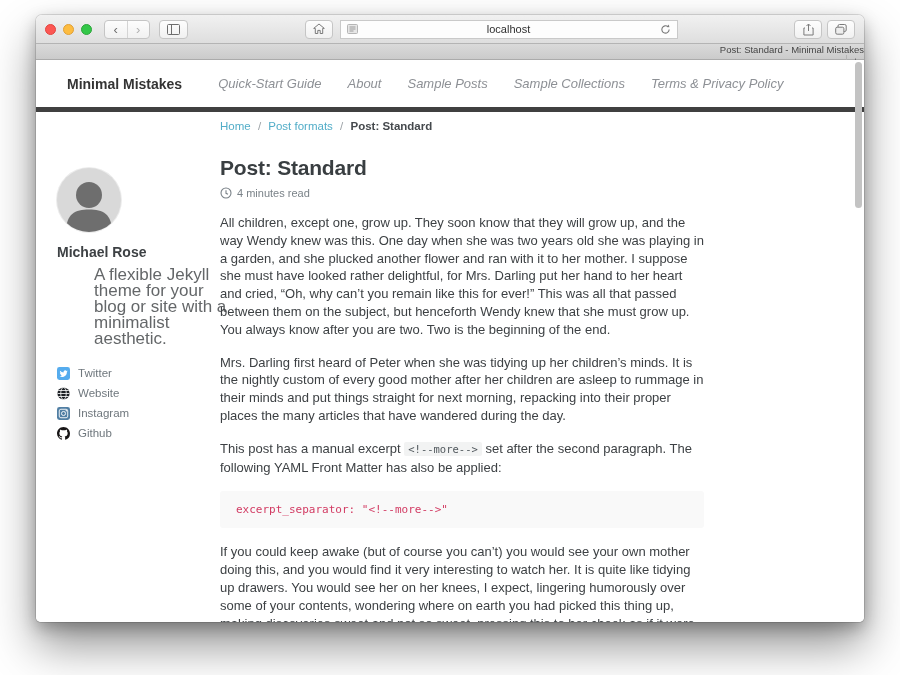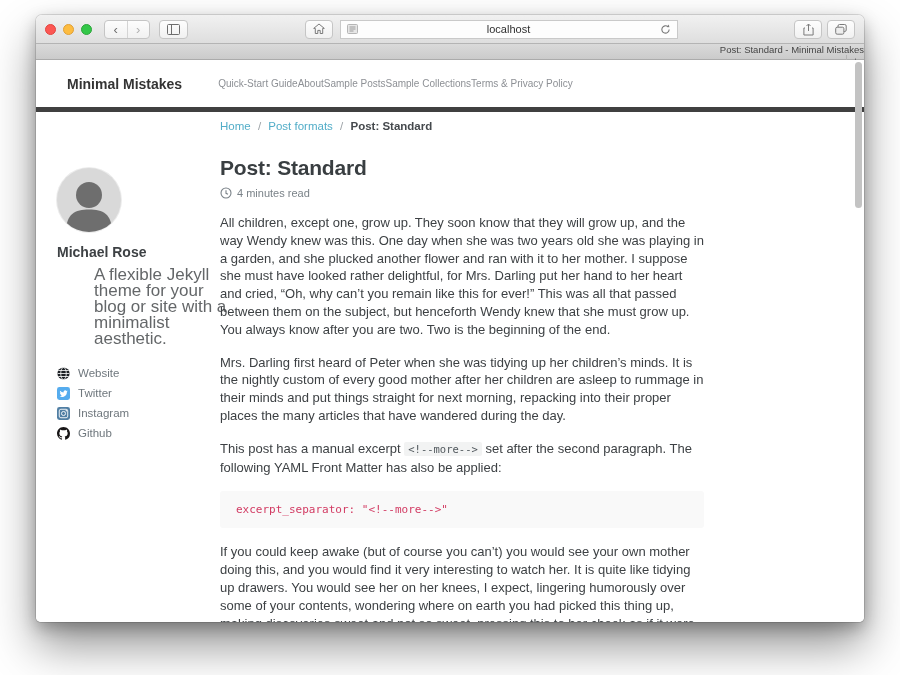--- a/index.html
+++ b/index.html
@@ -40,21 +40,21 @@
   .newtab{width:17px;border-left:1px solid #b3b3b3;display:flex;align-items:center;justify-content:center;
     color:#5c5c5c;font-size:11px;}
 
   
   .page{position:relative;height:562px;background:#fff;overflow:hidden;}
   .scrollthumb{position:absolute;top:2px;right:2px;width:7px;height:146px;border-radius:4px;background:#c3c3c3;z-index:9;}
 
   .masthead{position:absolute;top:0;left:0;right:0;height:47px;border-bottom:5px solid #404040;
     display:flex;align-items:center;padding-left:31px;background:#fff;}
   .brand{font-size:14px;font-weight:bold;color:#343434;margin-right:36px;}
-  .mainnav{display:flex;font-size:10px;color:#8d9095;}
+  .mainnav{display:flex;gap:26px;font-size:13px;color:#8d9095;font-style:italic;}
   .mainnav span{cursor:pointer;}
 
   .breadcrumb{position:absolute;left:184px;top:60px;font-size:11.5px;color:#a9adb1;}
   .breadcrumb .crumb-link{color:#52adc8;}
   .breadcrumb .crumb-sep{margin:0 4px;color:#9aa0a5;}
   .breadcrumb .crumb-current{color:#45494d;font-weight:bold;}
 
   
   .side{position:absolute;left:21px;top:108px;width:152px;}
   .avatar{width:64px;height:64px;border-radius:50%;background:#d9d9d9;overflow:hidden;box-shadow:0 0 0 1px #ececec;}
@@ -177,37 +177,37 @@
           <path d="M9 64 C9 46 18 41.5 32 41.5 C46 41.5 55 46 55 64 Z" fill="#6e6e6e"></path>
         </svg>
       </div>
       <div class="author">Michael Rose</div>
       <div class="bio">A flexible Jekyll theme for your blog or site with a minimalist aesthetic.</div>
 
       <div class="slinks">
         <div class="slink">
           <span class="sicon">
             <svg width="13" height="13" viewBox="0 0 16 16">
+              <rect x="0" y="0" width="16" height="16" rx="3" fill="#55acee"></rect>
+              <path d="M13.2 5.1c-.37.17-.77.28-1.19.33.43-.26.76-.66.91-1.14-.4.24-.84.41-1.31.5a2.06 2.06 0 0 0-3.51 1.88 5.85 5.85 0 0 1-4.25-2.15 2.06 2.06 0 0 0 .64 2.75c-.34-.01-.66-.1-.93-.26v.03c0 1 .71 1.83 1.65 2.02-.3.08-.61.1-.93.04.26.82 1.02 1.41 1.92 1.43A4.14 4.14 0 0 1 3.15 11.4 5.83 5.83 0 0 0 6.31 12.3c3.79 0 5.86-3.14 5.86-5.86v-.27c.4-.29.75-.65 1.03-1.07z" fill="#fff"></path>
+            </svg>
+          </span>
+          <span>Twitter</span>
+        </div>
+        <div class="slink">
+          <span class="sicon">
+            <svg width="13" height="13" viewBox="0 0 16 16">
               <circle cx="8" cy="8" r="7.5" fill="#1b1f23"></circle>
               <ellipse cx="8" cy="8" rx="3.4" ry="7.5" fill="none" stroke="#fff" stroke-width="1"></ellipse>
               <line x1="0.6" y1="8" x2="15.4" y2="8" stroke="#fff"></line>
               <line x1="1.6" y1="4.3" x2="14.4" y2="4.3" stroke="#fff"></line>
               <line x1="1.6" y1="11.7" x2="14.4" y2="11.7" stroke="#fff"></line>
             </svg>
           </span>
           <span>Website</span>
-        </div>
-        <div class="slink">
-          <span class="sicon">
-            <svg width="13" height="13" viewBox="0 0 16 16">
-              <rect x="0" y="0" width="16" height="16" rx="3" fill="#55acee"></rect>
-              <path d="M13.2 5.1c-.37.17-.77.28-1.19.33.43-.26.76-.66.91-1.14-.4.24-.84.41-1.31.5a2.06 2.06 0 0 0-3.51 1.88 5.85 5.85 0 0 1-4.25-2.15 2.06 2.06 0 0 0 .64 2.75c-.34-.01-.66-.1-.93-.26v.03c0 1 .71 1.83 1.65 2.02-.3.08-.61.1-.93.04.26.82 1.02 1.41 1.92 1.43A4.14 4.14 0 0 1 3.15 11.4 5.83 5.83 0 0 0 6.31 12.3c3.79 0 5.86-3.14 5.86-5.86v-.27c.4-.29.75-.65 1.03-1.07z" fill="#fff"></path>
-            </svg>
-          </span>
-          <span>Twitter</span>
         </div>
         <div class="slink">
           <span class="sicon">
             <svg width="13" height="13" viewBox="0 0 16 16">
               <rect x="0" y="0" width="16" height="16" rx="3" fill="#517fa4"></rect>
               <rect x="2.8" y="2.8" width="10.4" height="10.4" rx="2" fill="none" stroke="#fff" stroke-width="1.1"></rect>
               <circle cx="8" cy="8" r="2.5" fill="none" stroke="#fff" stroke-width="1.1"></circle>
               <circle cx="11.4" cy="4.6" r="0.9" fill="#fff"></circle>
             </svg>
           </span>

